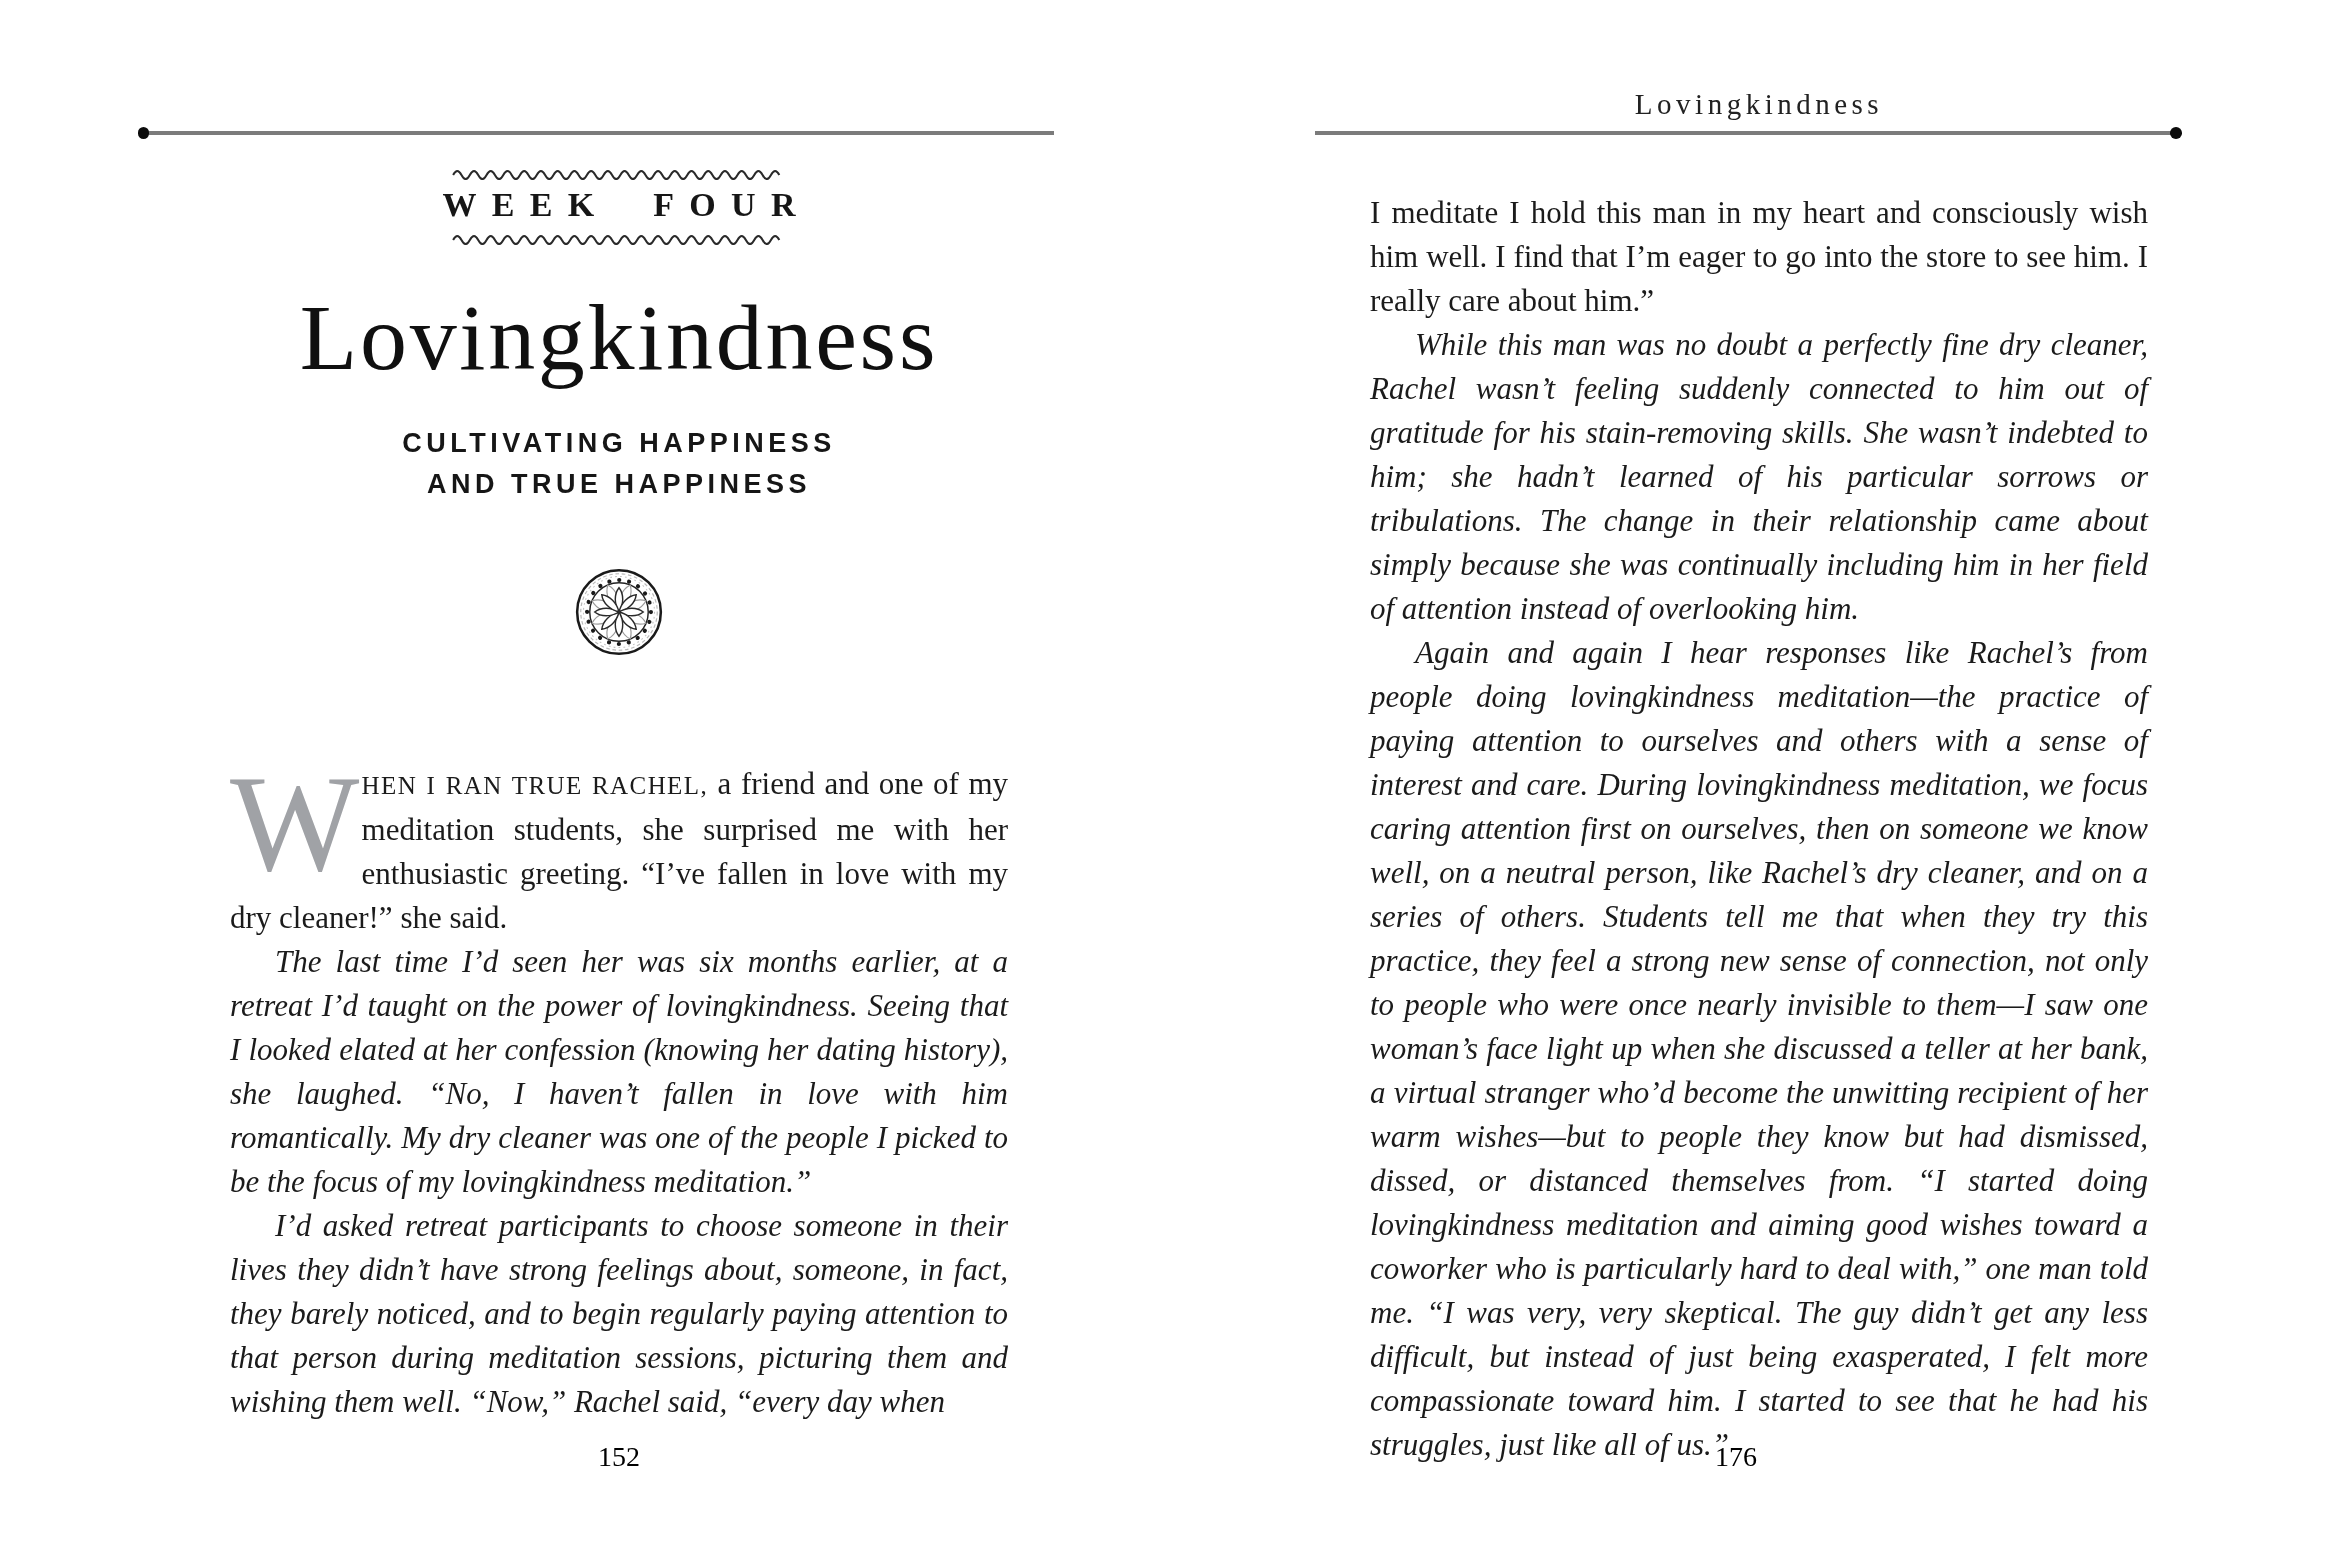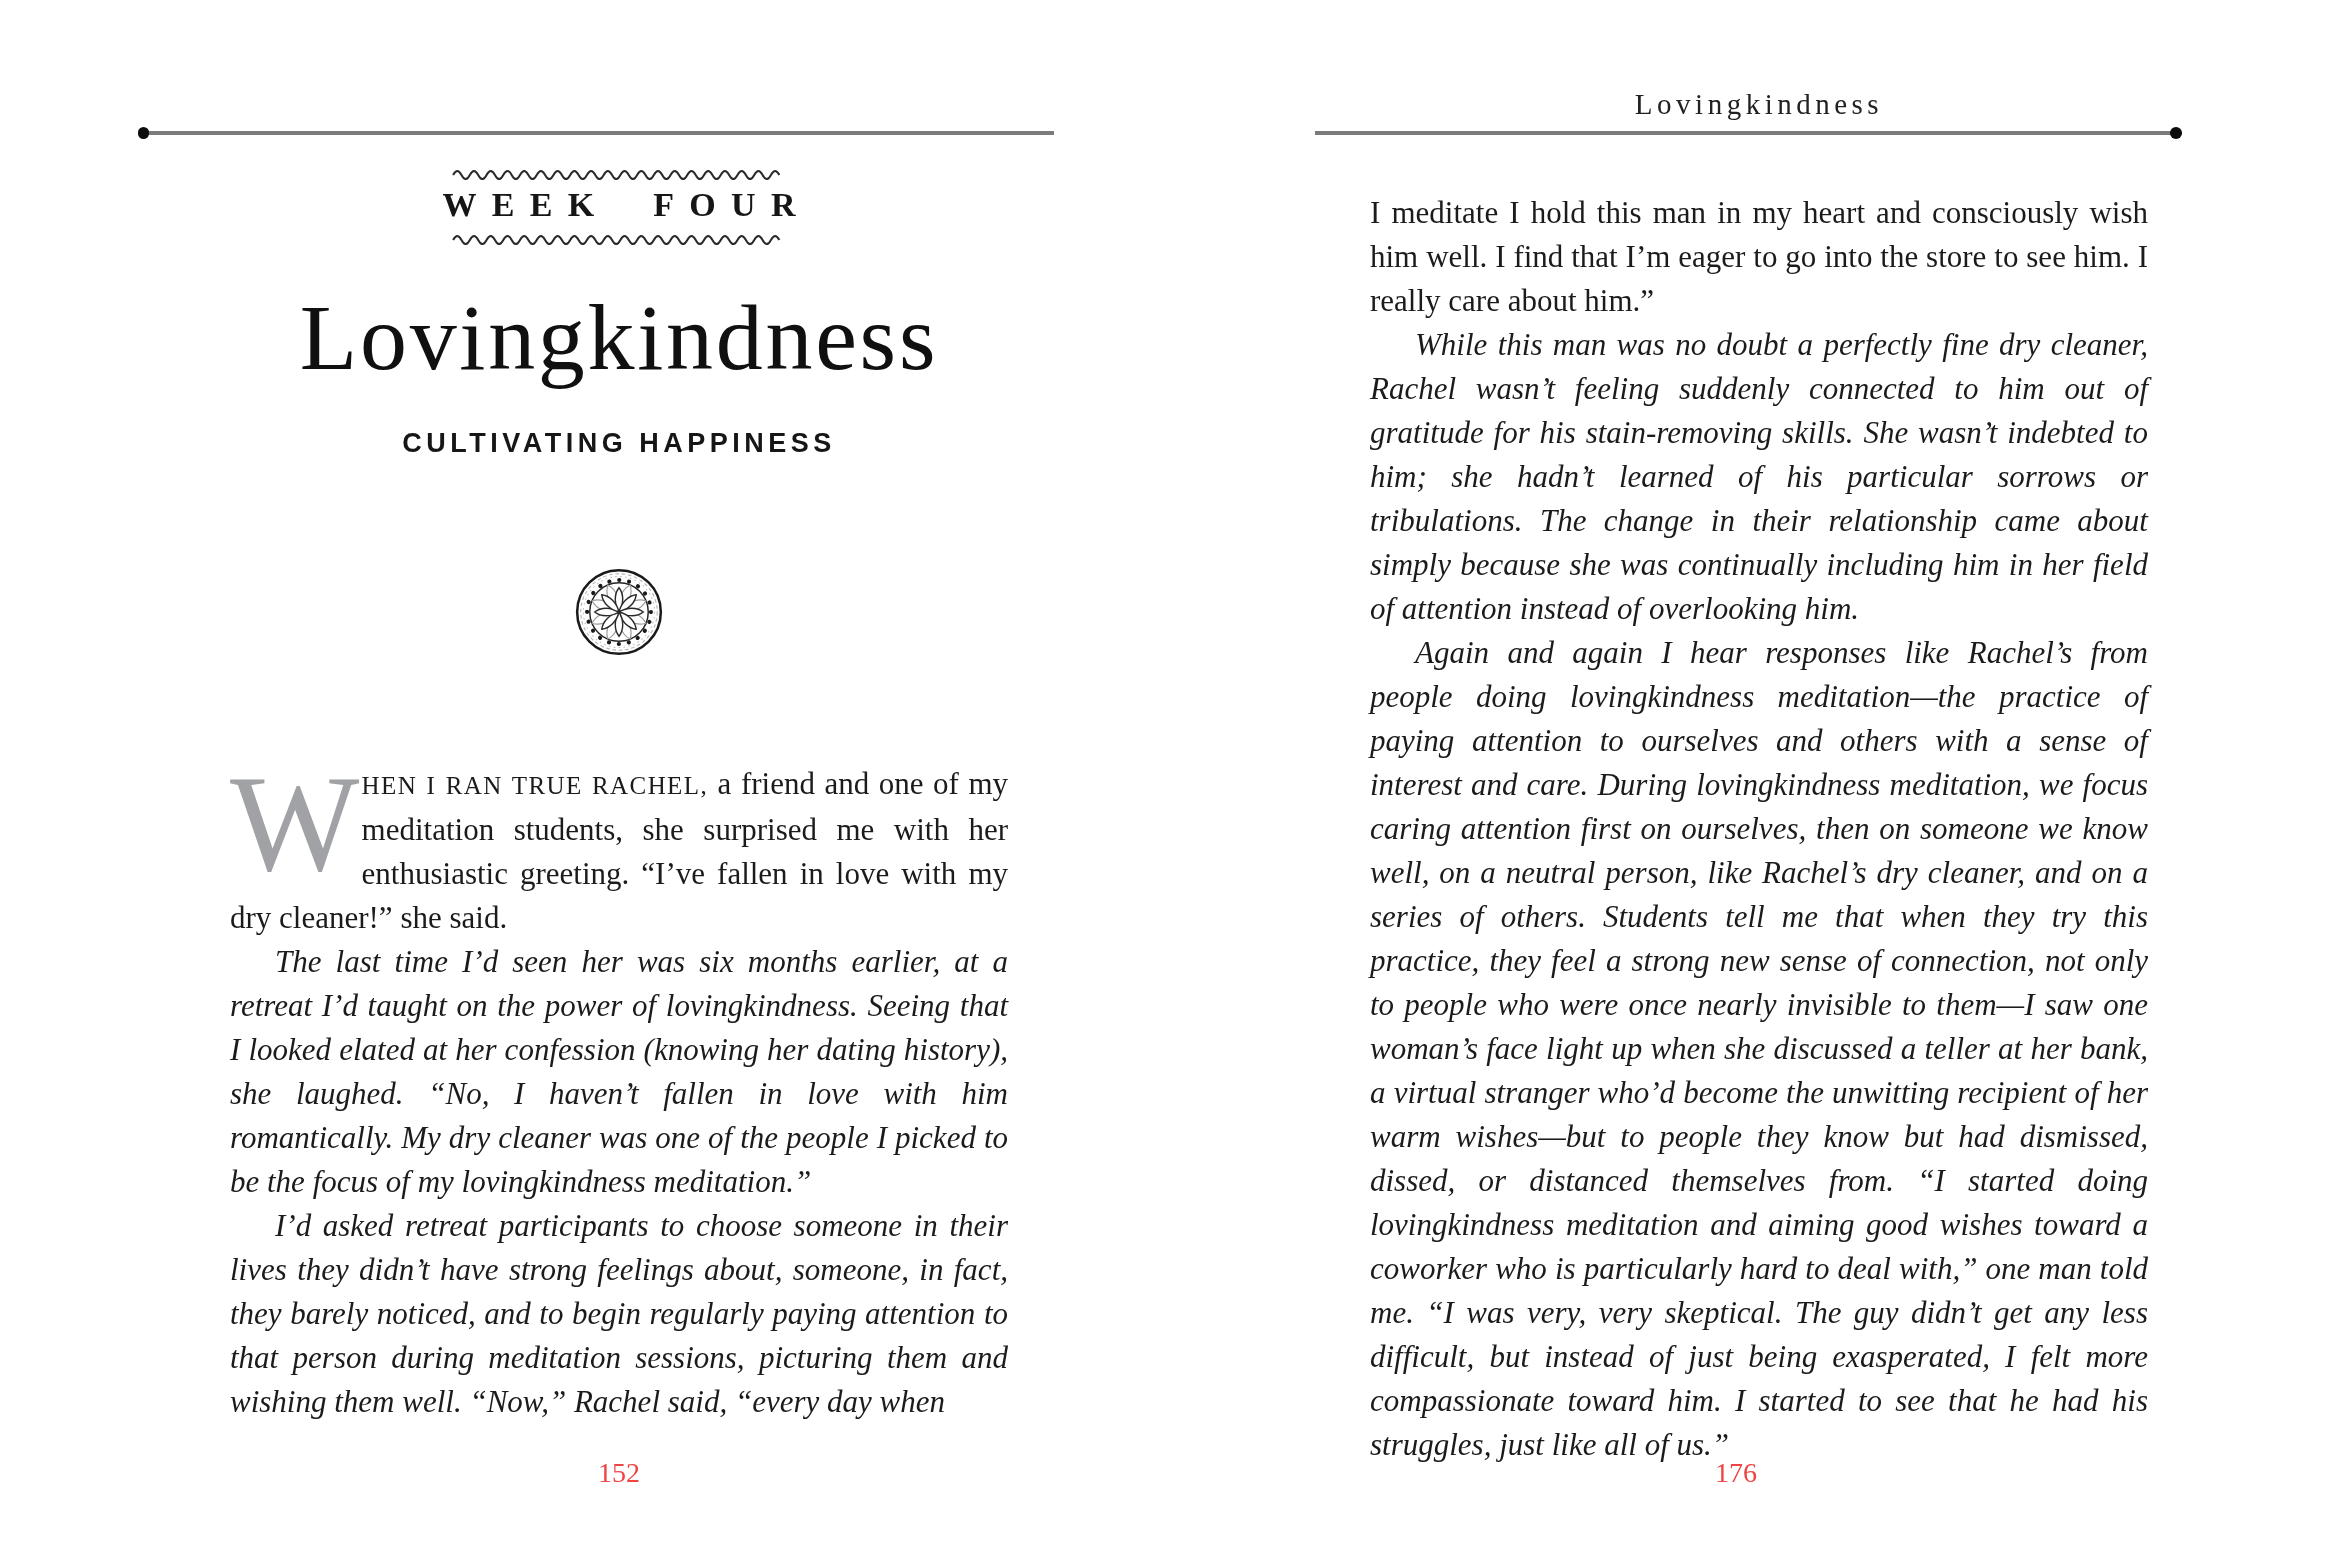--- a/index.html
+++ b/index.html
@@ -85,21 +85,21 @@
 
   
   .running-head {
     position: absolute; top: 88px; left: 1370px; width: 778px;
     text-align: center;
     font-size: 29px; letter-spacing: 4.5px;
     color: #222222;
   }
   .folio {
     position: absolute; top: 1441px; width: 778px;
-    text-align: center; font-size: 28px; color: #ef4444; margin-top: 16px;
+    text-align: center; font-size: 28px; color: #000000;
   }
   .folio-left  { left: 230px; }
   .folio-right { left: 1347px; }
 </style>
 </head>
 <body>
 
 <div class="spread">
 
   <div>
@@ -119,20 +119,21 @@
     <div class="wave wave-bottom">
       <svg width="335" height="14.4" viewBox="0 0 372 16">
         <path d="M1 10 q4.65 -9 9.3 0 t9.3 0 t9.3 0 t9.3 0 t9.3 0 t9.3 0 t9.3 0 t9.3 0 t9.3 0 t9.3 0 t9.3 0 t9.3 0 t9.3 0 t9.3 0 t9.3 0 t9.3 0 t9.3 0 t9.3 0 t9.3 0 t9.3 0 t9.3 0 t9.3 0 t9.3 0 t9.3 0 t9.3 0 t9.3 0 t9.3 0 t9.3 0 t9.3 0 t9.3 0 t9.3 0 t9.3 0 t9.3 0 t9.3 0 t9.3 0 t9.3 0 t9.3 0 t9.3 0 t9.3 0" fill="none" stroke="#2a2a2a" stroke-width="2.2"></path>
       </svg>
     </div>
 
     <h1 class="chapter-title">Lovingkindness</h1>
 
     <div class="chapter-subtitle">
       <div>CULTIVATING HAPPINESS</div>
+      <div>AND TRUE HAPPINESS</div>
     </div>
 
     <div class="medallion">
       <svg width="90" height="90" viewBox="0 0 100 100">
         <circle cx="50" cy="50" r="46.5" fill="none" stroke="#1a1a1a" stroke-width="2.8"></circle>
         <circle cx="50" cy="50" r="42.5" fill="none" stroke="#b9b9b9" stroke-width="1.3" stroke-dasharray="4 3"></circle>
         <circle cx="50" cy="50" r="39.5" fill="none" stroke="#c4c4c4" stroke-width="1.2" stroke-dasharray="2 3.5"></circle>
         <circle cx="50" cy="50" r="35.5" fill="none" stroke="#1a1a1a" stroke-width="4.6" stroke-dasharray="0.1 11.05" stroke-linecap="round"></circle>
         <circle cx="50" cy="50" r="32.5" fill="none" stroke="#222222" stroke-width="1.6"></circle>
         <g fill="none" stroke="#9a9a9a" stroke-width="1.3">

